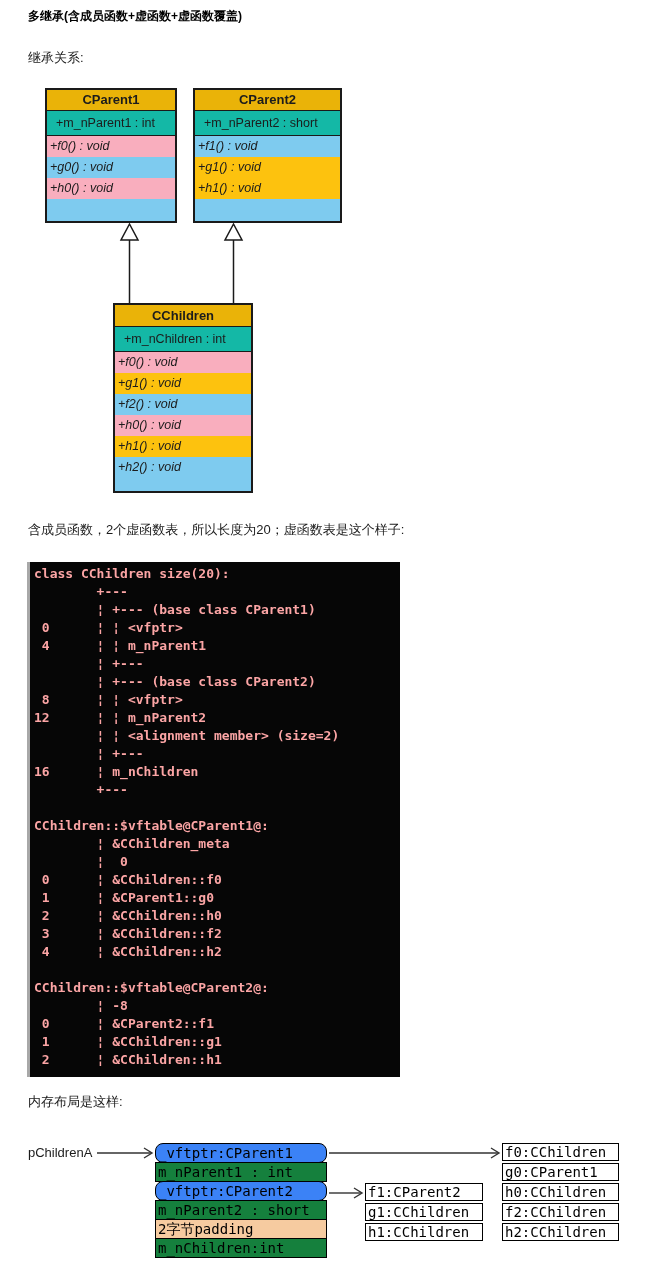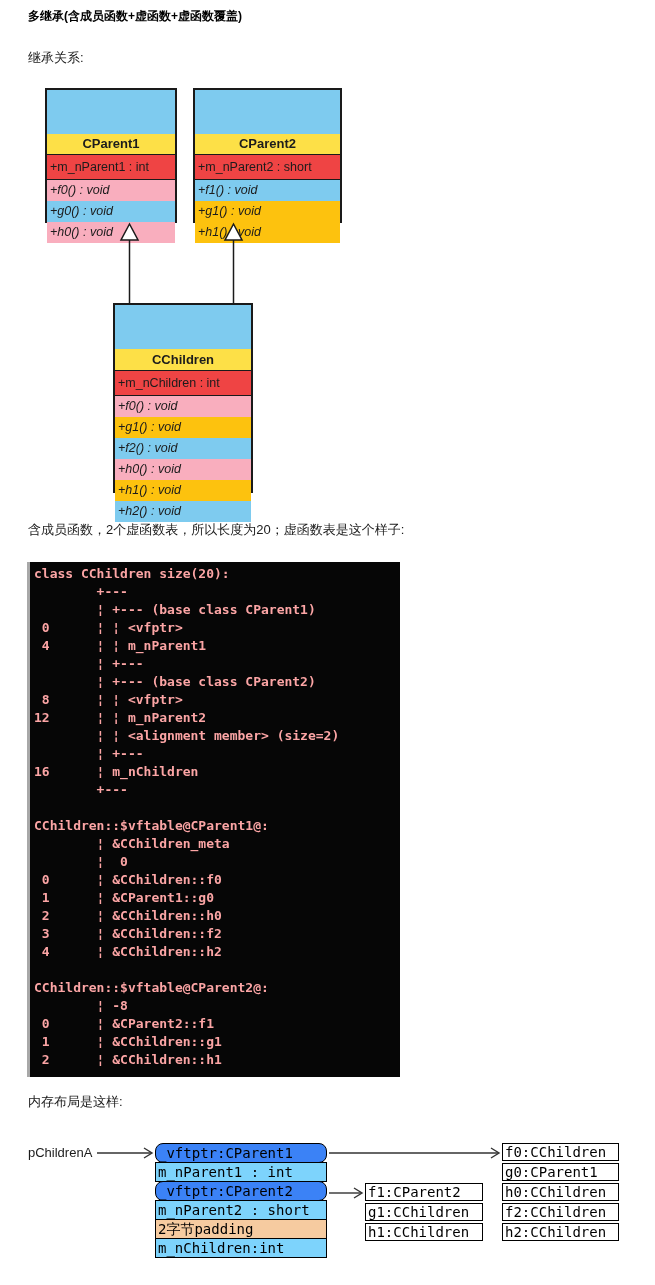--- a/index.html
+++ b/index.html
@@ -17,25 +17,25 @@
   .t-note  { left:28px; top:521px; }
   .t-mem   { left:28px; top:1093px; }
 
   
   .uml-box {
     position:absolute; border:2px solid #1a1a1a; background:#7ECBEF;
     display:flex; flex-direction:column; font-size:12.5px; color:#1c1c1c;
   }
   .uml-head {
     height:21px; line-height:20px; text-align:center; font-weight:bold;
-    border-bottom:1px solid #1a1a1a; background:#fde047; font-size:13px;margin-top:44px;
+    border-bottom:1px solid #1a1a1a; background:#eab308; font-size:13px;
   }
   .uml-attr {
-    height:25px; line-height:24px; padding-left:3px;
-    border-bottom:1px solid #1a1a1a; background:#ef4444;
+    height:25px; line-height:24px; padding-left:9px;
+    border-bottom:1px solid #1a1a1a; background:#14b8a6;
   }
   .uml-m { height:21px; line-height:21px; padding-left:3px; font-style:italic; }
   .uml-fill { flex:1; background:#7ECBEF; }
   .c-blue   { background:#7ECBEF; }
   .c-pink   { background:#F9AEBE; }
   .c-orange { background:#FDC20E; }
   #cparent1  { left:45px;  top:88px;  width:132px; height:135px; }
   #cparent2  { left:193px; top:88px;  width:149px; height:135px; }
   #cchildren { left:113px; top:303px; width:140px; height:190px; }
   #cchildren .uml-head { height:22px; line-height:21px; }
@@ -51,21 +51,21 @@
     font-size:13px; font-weight:bold; line-height:18px; color:#fca5a5;
     white-space:pre;
   }
 
   
   .ptr-label { left:28px; top:1145px; font-size:13px; color:#1b1b1b; }
   .mem-font { font-family:"DejaVu Sans Mono","Liberation Mono",monospace; font-size:14px; color:#000; }
   .mem-obj { left:155px; top:1143px; width:172px; }
   .mem-row {
     height:20px; line-height:18px; border:1px solid #000; margin-top:-1px;
-    padding-left:2px; overflow:hidden; background:#7dd3fc;
+    padding-left:2px; overflow:hidden; background:#15803d;
   }
   .mem-row:first-child { margin-top:0; }
   .r-gray  { background:#3b82f6;border-radius:8px; }
   .r-peach { background:#F6CBA0; }
   .vt { position:absolute; }
   #vtable2 { left:365px; top:1183px; width:118px; }
   #vtable1 { left:502px; top:1143px; width:117px; }
   .vt-cell {
     height:18px; line-height:16px; border:1px solid #000; margin-bottom:2px;
     padding-left:2px; background:#fff; overflow:hidden;

